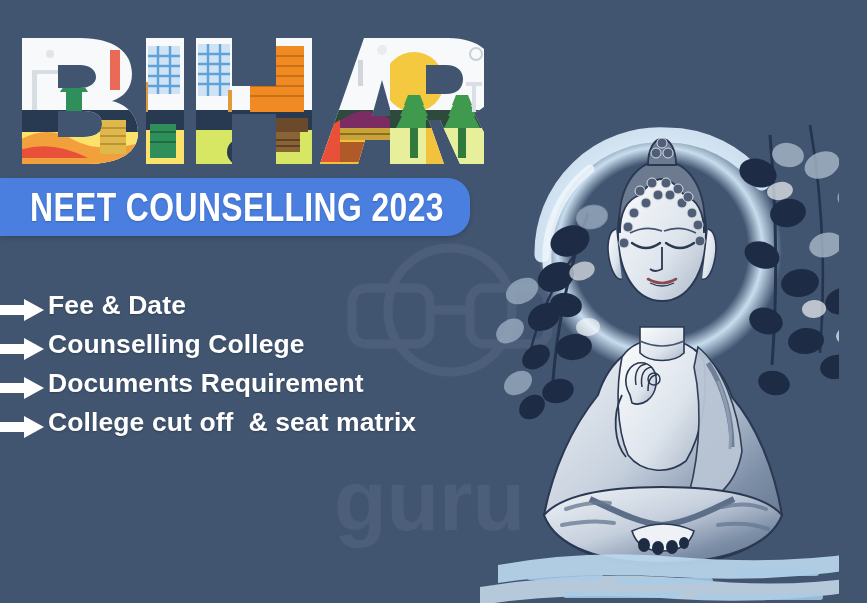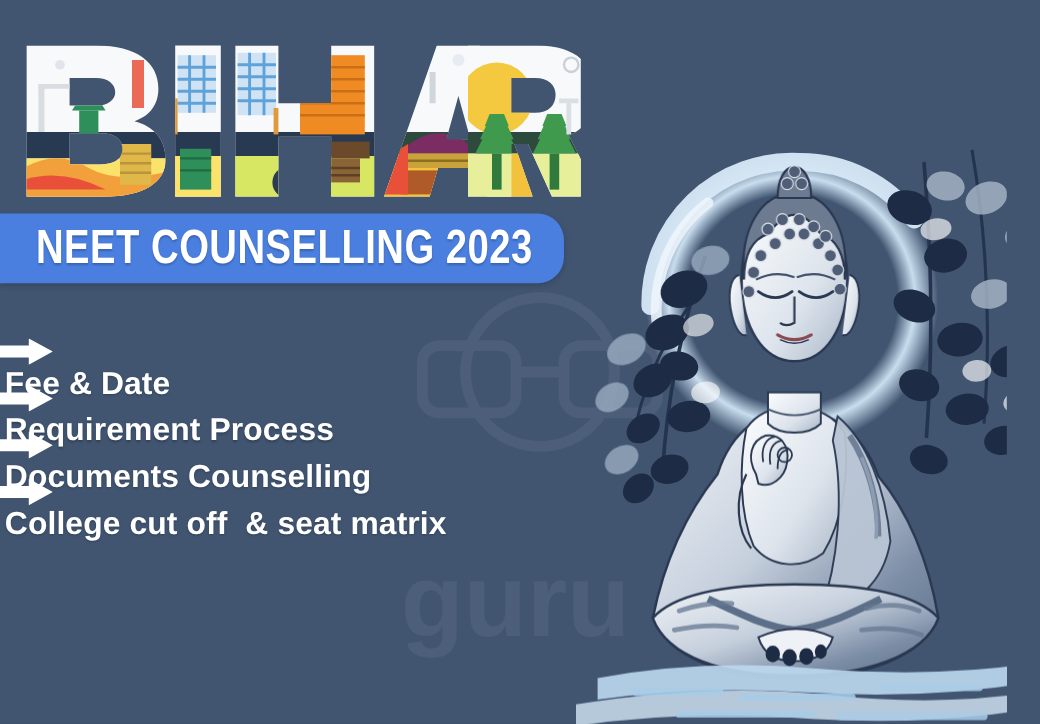--- a/index.html
+++ b/index.html
@@ -40,21 +40,21 @@
     white-space:nowrap;
     transform-origin:left center;
     text-shadow:0 1px 2px rgba(0,0,0,.22);
   }
 
   
   .bullets{
     position:absolute;left:0px;top:282px;width:520px;
   }
   .bullet-row{
-    display:flex;align-items:flex-start;height:39px;flex-direction:column;
+    display:flex;align-items:flex-end;height:39px;
   }
   .arrow-icon{
     flex:0 0 auto;width:48px;height:22px;margin-left:-4px;display:block;
   }
   .bullet-label{
     color:#ffffff;font-weight:bold;font-size:26.5px;
     letter-spacing:.1px;white-space:pre;
     margin-left:4px;
     text-shadow:0 1px 2px rgba(0,0,0,.25);
   }
@@ -206,28 +206,28 @@
       <svg class="arrow-icon" viewBox="0 0 48 22">
         <path d="M-4 6 H28 V0 L48 11 L28 22 V16 H-4 Z" fill="#ffffff"></path>
       </svg>
       <span class="bullet-label">Fee &amp; Date</span>
     </div>
 
     <div class="bullet-row">
       <svg class="arrow-icon" viewBox="0 0 48 22">
         <path d="M-4 6 H28 V0 L48 11 L28 22 V16 H-4 Z" fill="#ffffff"></path>
       </svg>
-      <span class="bullet-label">Requirement Process</span>
+      <span class="bullet-label">Counselling College</span>
     </div>
 
     <div class="bullet-row">
       <svg class="arrow-icon" viewBox="0 0 48 22">
         <path d="M-4 6 H28 V0 L48 11 L28 22 V16 H-4 Z" fill="#ffffff"></path>
       </svg>
-      <span class="bullet-label">Documents Counselling</span>
+      <span class="bullet-label">Documents Requirement</span>
     </div>
 
     <div class="bullet-row">
       <svg class="arrow-icon" viewBox="0 0 48 22">
         <path d="M-4 6 H28 V0 L48 11 L28 22 V16 H-4 Z" fill="#ffffff"></path>
       </svg>
       <span class="bullet-label">College cut off  &amp; seat matrix</span>
     </div>
 
   </div>

